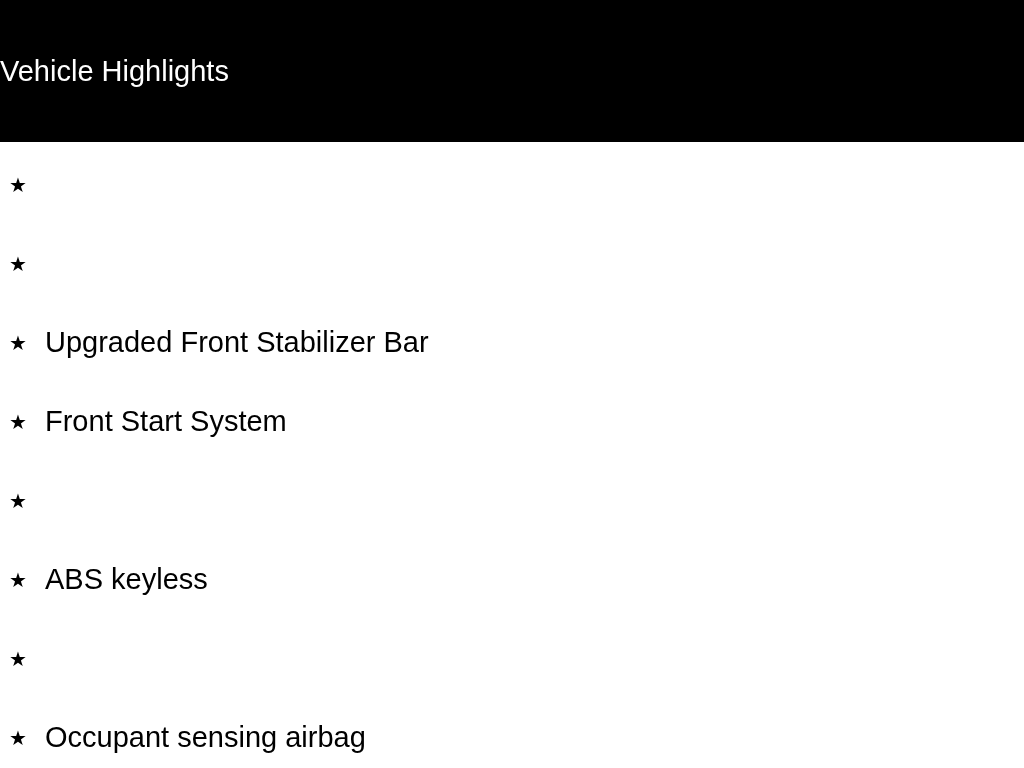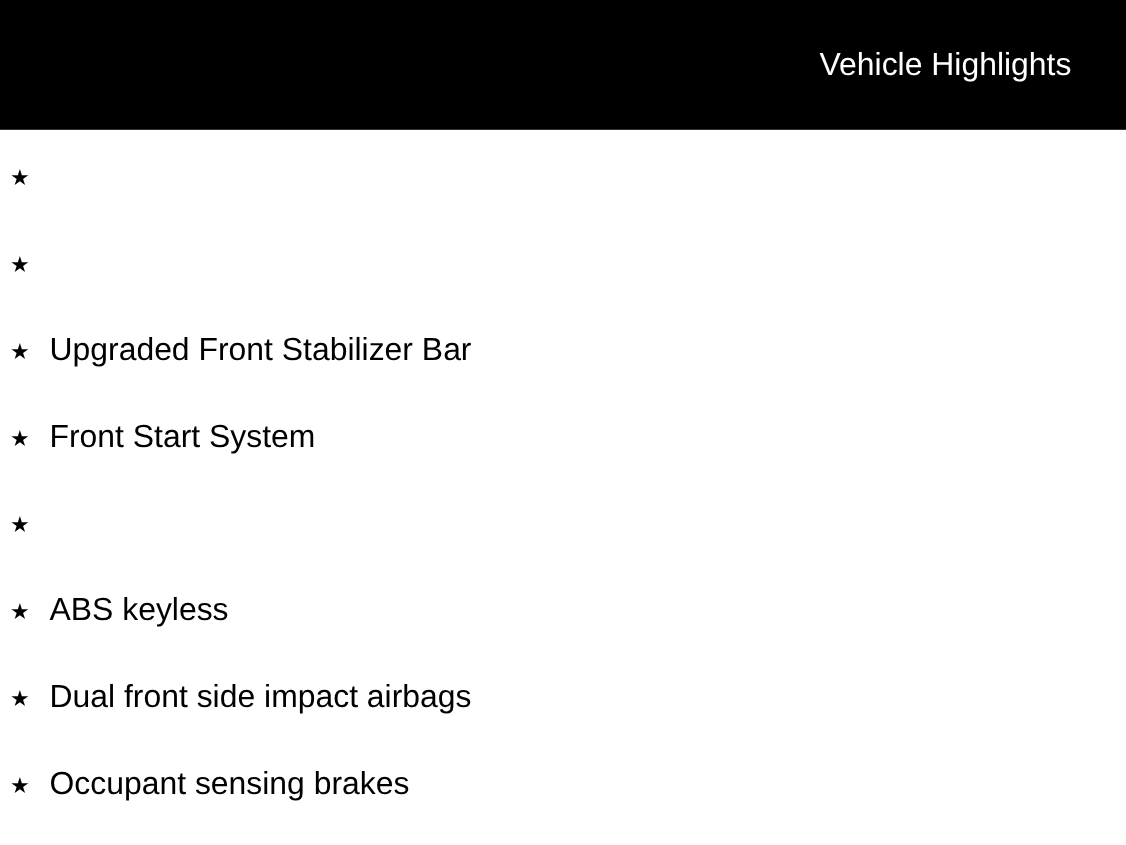--- a/index.html
+++ b/index.html
@@ -8,25 +8,24 @@
   }
   body {
     width: 1024px;
     height: 768px;
     background: #ffffff;
     font-family: "Liberation Sans", sans-serif;
     overflow: hidden;
   }
   .topbar {
     width: 1024px;
-    height: 118px;
+    height: 142px;
     background: #000000;
     display: flex;
     align-items: center;
-    justify-content: flex-end;
     box-sizing: border-box;
     padding-right: 50px;
   }
   .topbar-title {
     color: #ffffff;
     font-size: 29px;
     line-height: 1;
     white-space: nowrap;
   }
   .hl-list {
@@ -82,20 +81,19 @@
     </li>
     <li class="hl-item">
       <span class="star">★</span>
     </li>
     <li class="hl-item">
       <span class="star">★</span>
       <span class="hl-text">ABS keyless</span>
     </li>
     <li class="hl-item">
       <span class="star">★</span>
-      <span class="hl-text">Dual front side impact airbags</span>
     </li>
     <li class="hl-item">
       <span class="star">★</span>
-      <span class="hl-text">Occupant sensing brakes</span>
+      <span class="hl-text">Occupant sensing airbag</span>
     </li>
   </ul>
 </main>
 
 </body></html>

